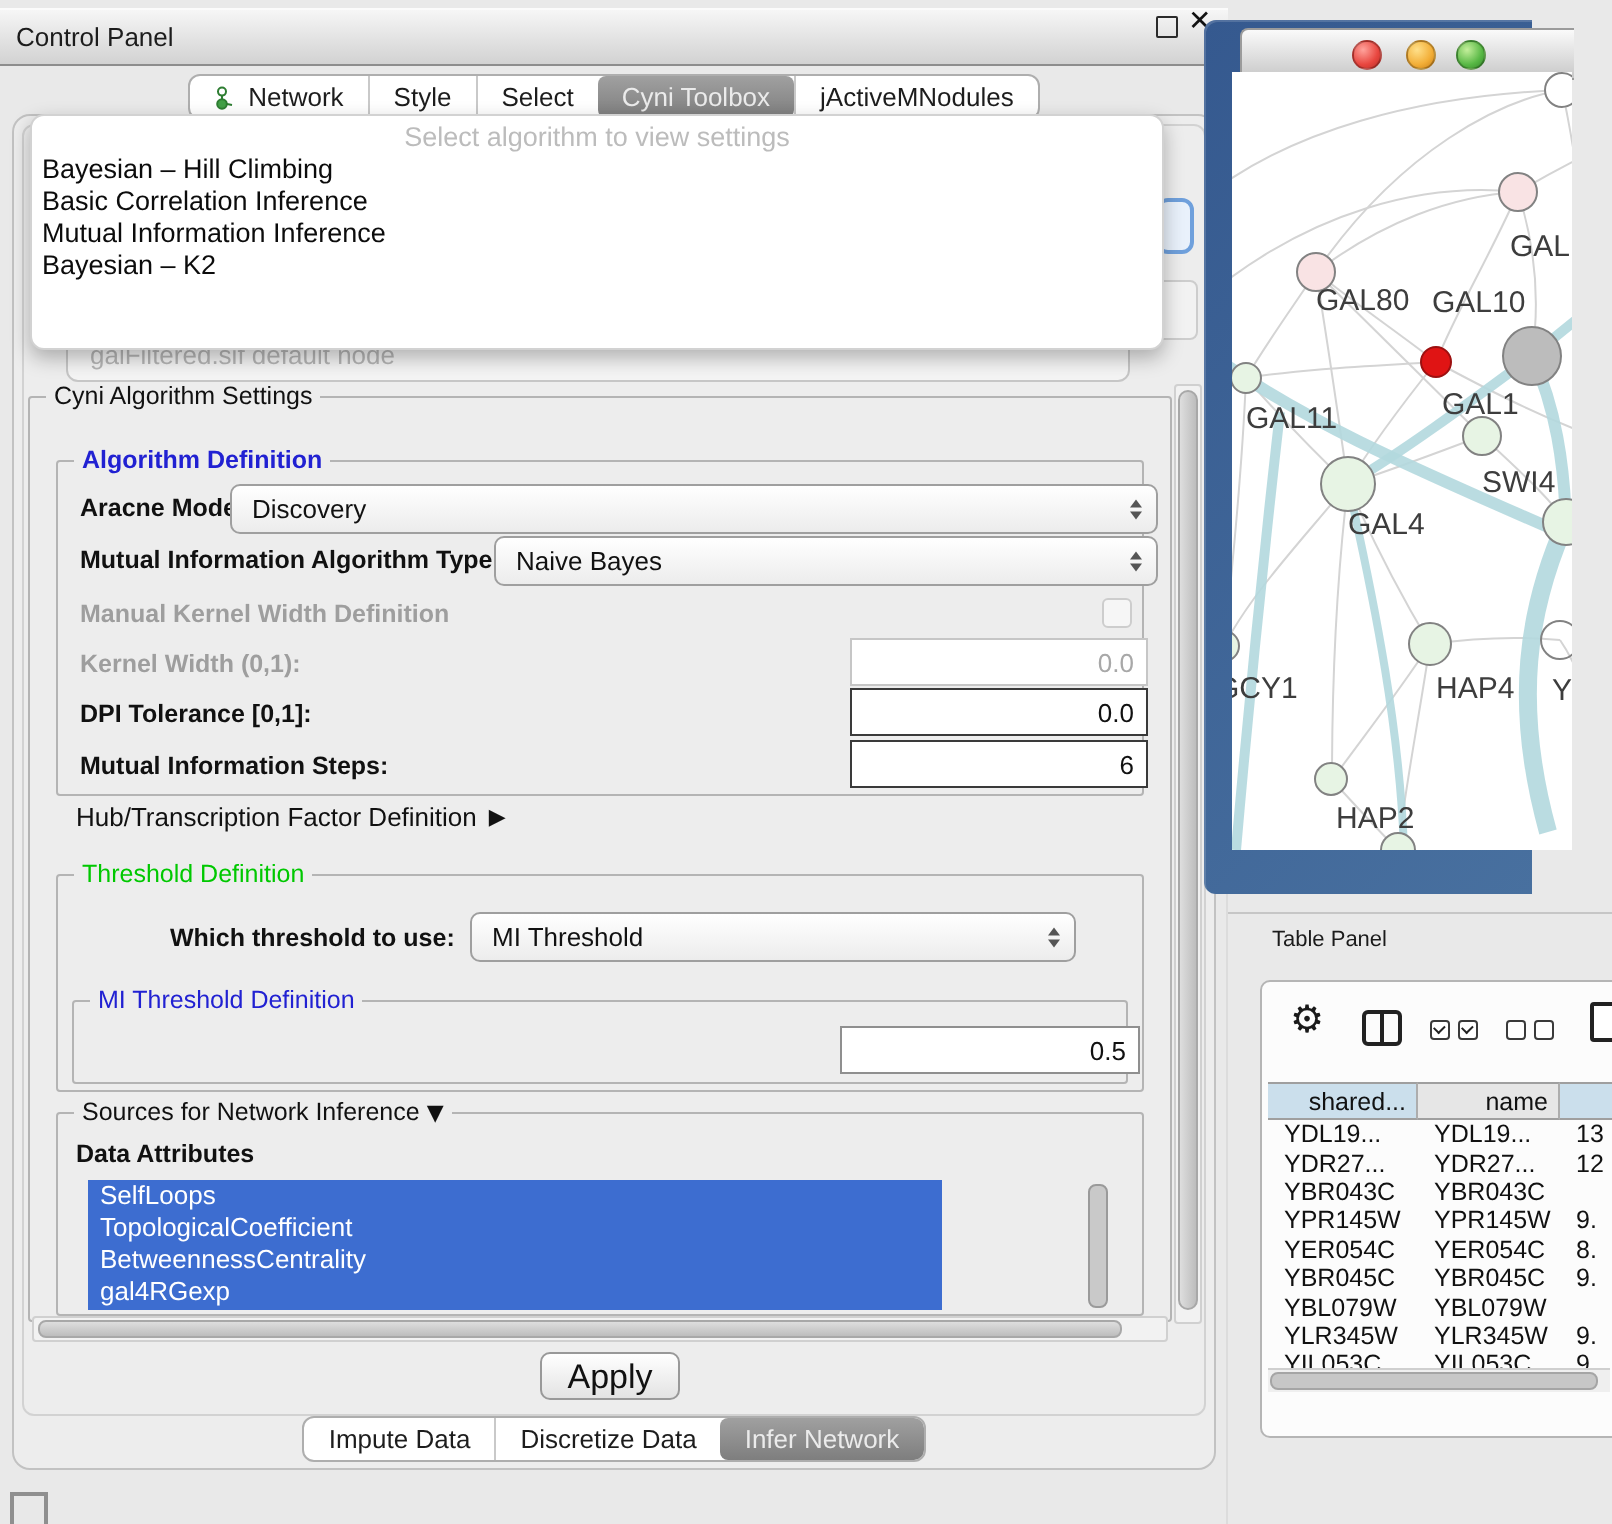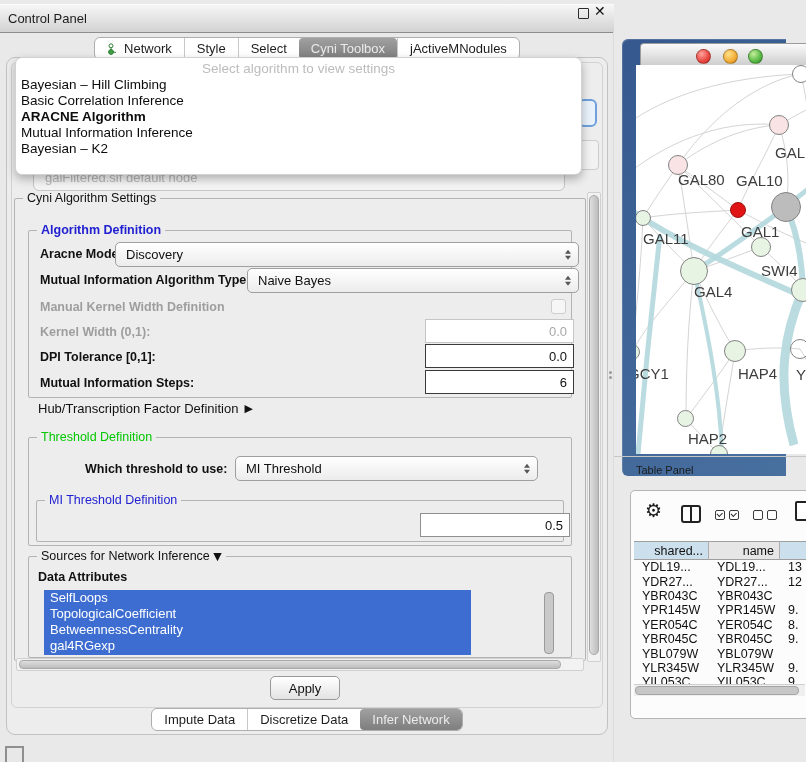--- a/index.html
+++ b/index.html
@@ -66,29 +66,29 @@
   .attr-list{position:absolute;left:44px;top:590px;width:427px;height:65px;overflow:hidden;}
   .attr-item{height:16px;line-height:16px;font-size:13px;color:#fff;padding-left:6px;}
   .list-scroll{position:absolute;left:544px;top:592px;width:8px;height:60px;background:#c9c9c9;border:1px solid #9a9a9a;border-radius:4px;}
 
   .vscroll{left:587px;top:192px;width:12px;height:468px;background:#f2f2f2;border:1px solid #d0d0d0;border-radius:2px;}
   .vscroll .thumb{position:absolute;left:1px;top:2px;width:8px;height:458px;border-radius:5px;background:linear-gradient(90deg,#dedede,#bdbdbd);border:1px solid #a8a8a8;}
   .hscroll{left:16px;top:658px;width:566px;height:11px;background:#f2f2f2;border:1px solid #d0d0d0;border-radius:2px;}
   .hscroll .thumb{position:absolute;left:2px;top:1px;width:540px;height:7px;border-radius:4px;background:linear-gradient(#dedede,#bdbdbd);border:1px solid #a8a8a8;}
 
   .apply-btn{left:270px;top:676px;width:68px;height:22px;border:1px solid #999;border-radius:5px;
-    background:linear-gradient(#ffffff,#e3e3e3);font-size:13px;display:flex;align-items:center;justify-content:center;}
+    background:linear-gradient(#ffffff,#e3e3e3);font-size:17px;display:flex;align-items:flex-end;justify-content:center;}
   .bottom-tabs-row{left:0;top:708px;width:614px;display:flex;justify-content:center;}
   .dock-ico{left:5px;top:746px;width:15px;height:15px;border:2px solid #8f8f8f;background:#e8e8e8;}
   .split-dot{left:609px;top:371px;width:3px;height:3px;border-radius:50%;background:#9a9a9a;}
   .split-dot2{left:609px;top:376px;width:3px;height:3px;border-radius:50%;background:#9a9a9a;}
 
   
-  .net-frame{left:622px;top:10px;width:164px;height:437px;background:linear-gradient(135deg,#35598f,#48709f);
-    border-radius:6px 0 0 6px;box-shadow:inset 1px 1px 0 rgba(255,255,255,.15);margin-top:29px;}
+  .net-frame{left:602px;top:10px;width:164px;height:437px;background:linear-gradient(135deg,#35598f,#48709f);
+    border-radius:6px 0 0 6px;box-shadow:inset 1px 1px 0 rgba(255,255,255,.15);}
   .net-titlebar{position:absolute;left:18px;top:4px;width:166px;height:24px;background:linear-gradient(#fafafa,#c8c8c8);
     border:1px solid #9b9b9b;border-right:none;border-radius:4px 0 0 0;}
   .tl{position:absolute;top:5px;width:13px;height:13px;border-radius:50%;border:1px solid rgba(0,0,0,.25);}
   .tl.red{left:55px;background:radial-gradient(circle at 35% 30%,#ffa39c,#e8463f 60%,#b52f28);}
   .tl.yel{left:82px;background:radial-gradient(circle at 35% 30%,#ffe08a,#f2ae37 60%,#c97f16);}
   .tl.grn{left:107px;background:radial-gradient(circle at 35% 30%,#c4ef9b,#58b845 60%,#35872a);}
   .net-canvas{position:absolute;left:14px;top:26px;width:170px;height:389px;background:#fff;overflow:hidden;}
   .node{position:absolute;border-radius:50%;border:1.5px solid #828282;box-sizing:border-box;}
   .nlabel{position:absolute;font-size:15px;color:#3d3d3d;white-space:nowrap;}
 
@@ -157,21 +157,20 @@
 
   <div class="abs bg-combo-box"></div>
   <div class="abs bg-combo-text">galFiltered.sif default node</div>
   <div class="abs bg-focus-combo"></div>
   <div class="abs bg-group-frag"></div>
 
   <div class="abs popup">
     <div class="popup-head">Select algorithm to view settings</div>
     <div class="popup-item">Bayesian – Hill Climbing</div>
     <div class="popup-item">Basic Correlation Inference</div>
-    <div class="popup-item bold">ARACNE Algorithm</div>
     <div class="popup-item">Mutual Information Inference</div>
     <div class="popup-item">Bayesian – K2</div>
   </div>
 
   <div class="grp" style="left:14px;top:198px;width:570px;height:461px;">
     <span class="gt">Cyni Algorithm Settings</span>
   </div>
 
   <div class="grp" style="left:28px;top:230px;width:542px;height:166px;font-weight:bold;">
     <span class="gt blue">Algorithm Definition</span>

